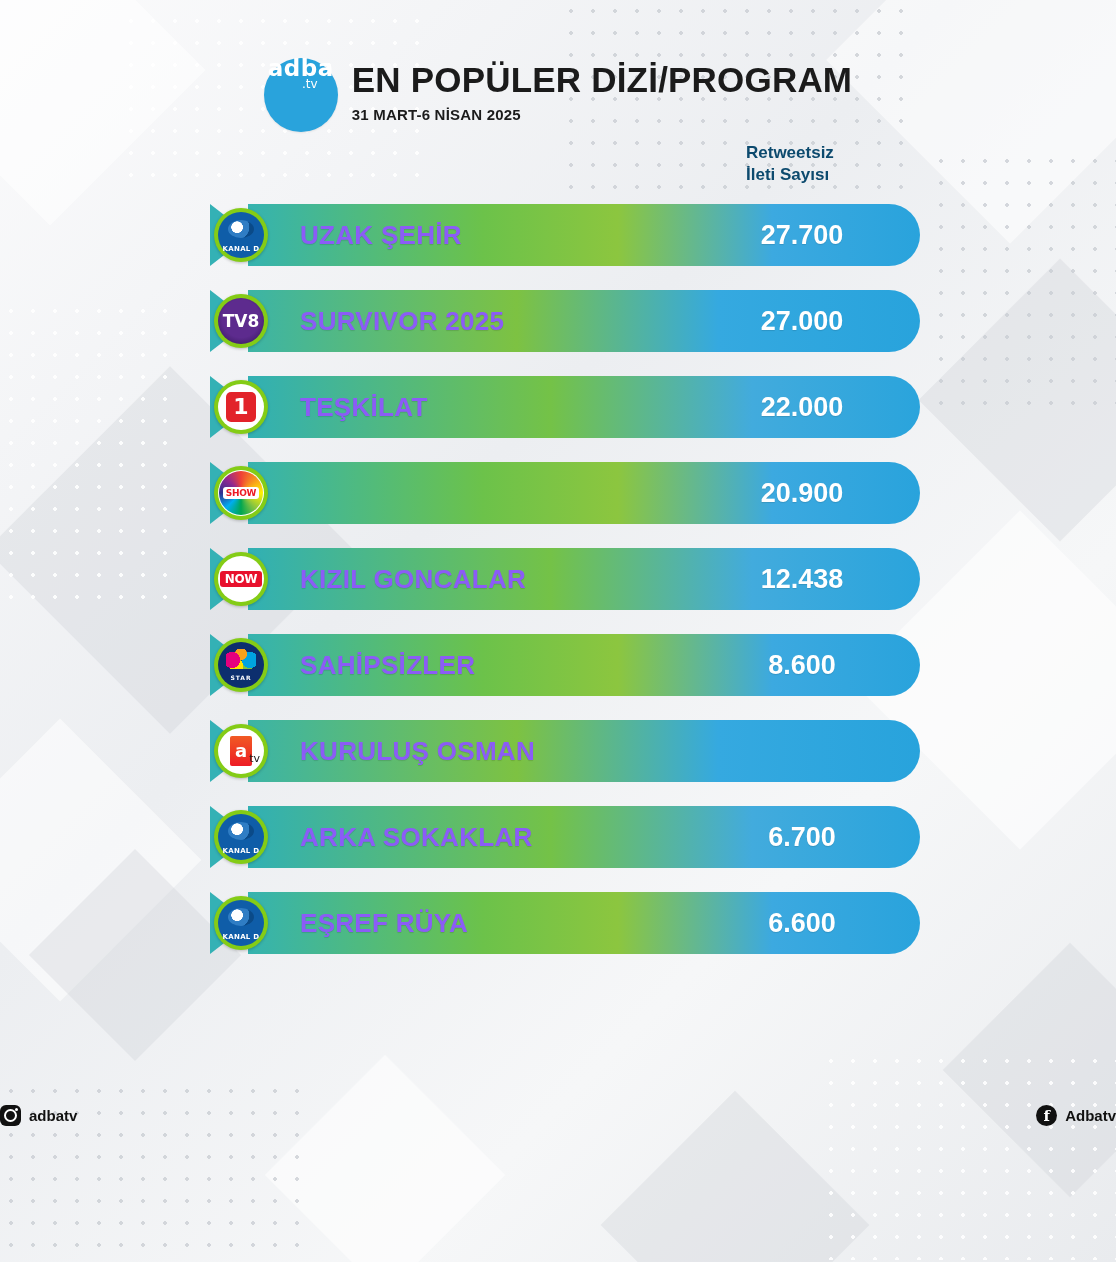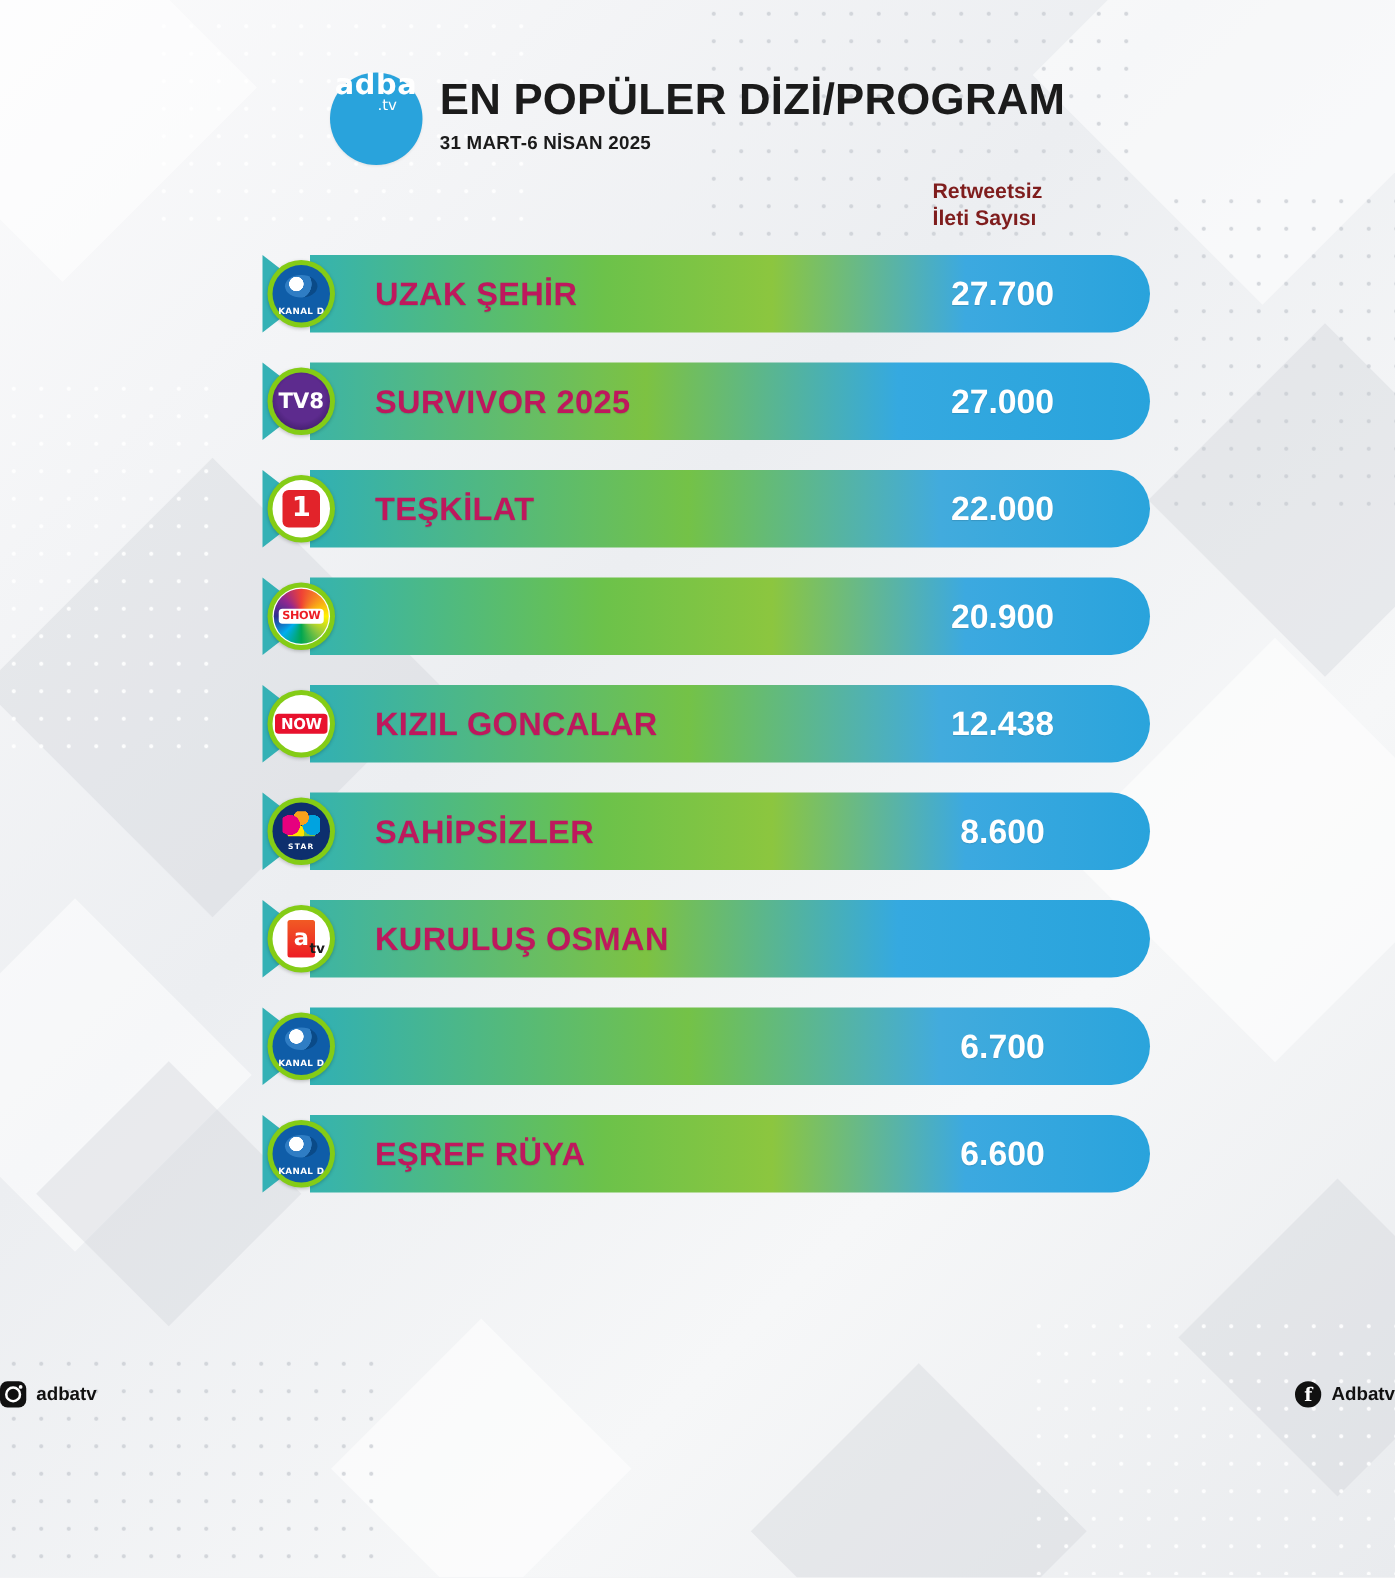--- a/index.html
+++ b/index.html
@@ -91,21 +91,21 @@
     letter-spacing: .2px;
   }
 
   
   .col-head {
     position: absolute;
     left: 746px;
     top: 142px;
     font-size: 17px;
     font-weight: bold;
-    color: #7f1d1d;
+    color: #0c4a6e;
     line-height: 22px;
   }
 
   
   .rows {
     position: absolute;
     left: 0; right: 0;
     top: 196px;
   }
   .row {
@@ -258,32 +258,32 @@
     color: #fff;
     font-size: 18px;
     font-weight: bold;
     display: flex; align-items: center; justify-content: center;
     border-radius: 2px;
   }
   .chip-atv .tv {
     position: absolute;
     right: 4px; bottom: 10px;
     font-size: 11px;
-    font-weight: bold;
+    font-weight: normal;
     color: #1b1b1b;
   }
 
   .prog-name {
     position: absolute;
     left: 300px;
     top: 8px;
     height: 62px;
     display: flex;
     align-items: center;
-    color: #be185d;
+    color: #8b5cf6;
     font-size: 26px;
     font-weight: bold;
     letter-spacing: .3px;
     text-shadow: 0 1px 1px rgba(0,0,0,.12);
     white-space: nowrap;
   }
   .value {
     position: absolute;
     left: 728px;
     top: 8px;
@@ -504,20 +504,21 @@
     <div class="bar v3" style="width:672px;"></div>
     <div class="rank-block">
       <span>9</span>
     </div>
     <div class="logo-chip">
       <div class="chip-inner chip-kanald">
         <div class="eye"></div>
         <div class="kd">KANAL D</div>
       </div>
     </div>
+    <div class="prog-name">ARKA SOKAKLAR</div>
     <div class="value">6.700</div>
   </div>
 
   <div class="row">
     <div class="notch"></div>
     <div class="bar" style="width:672px;"></div>
     <div class="rank-block">
       <span>10</span>
     </div>
     <div class="logo-chip">

